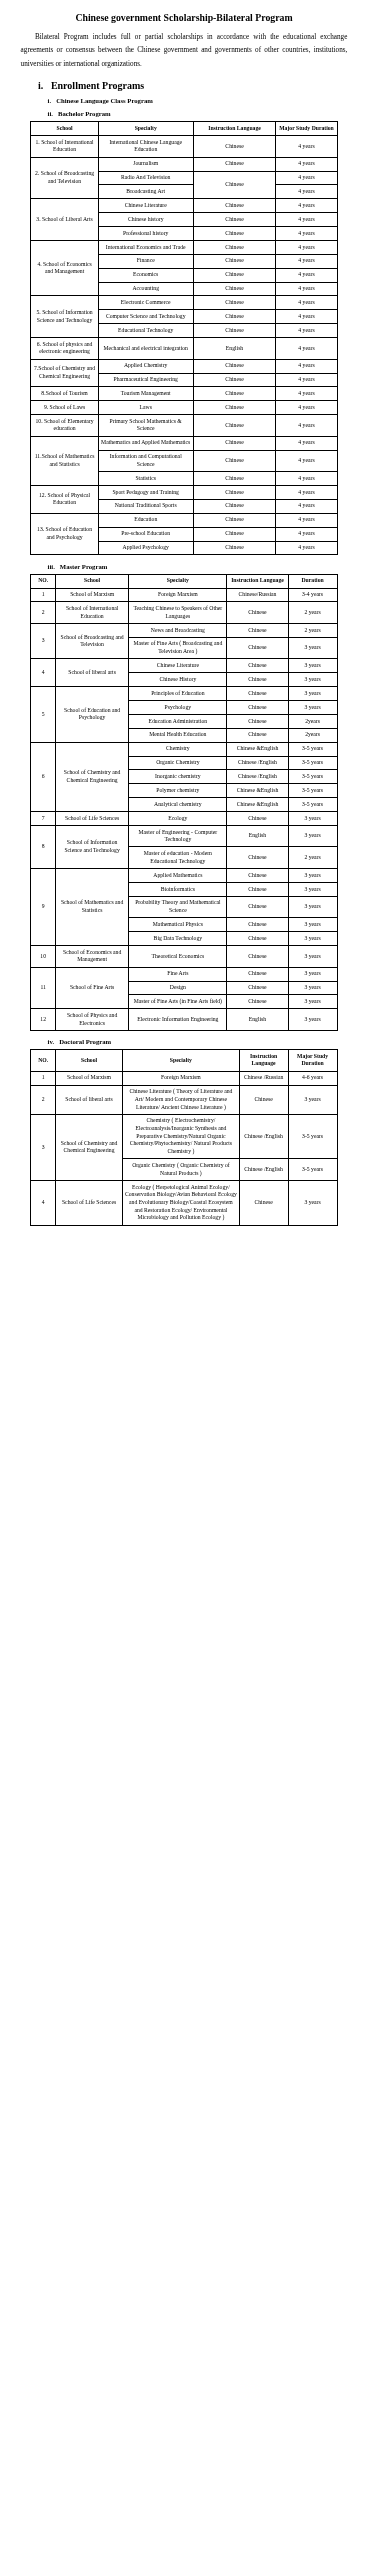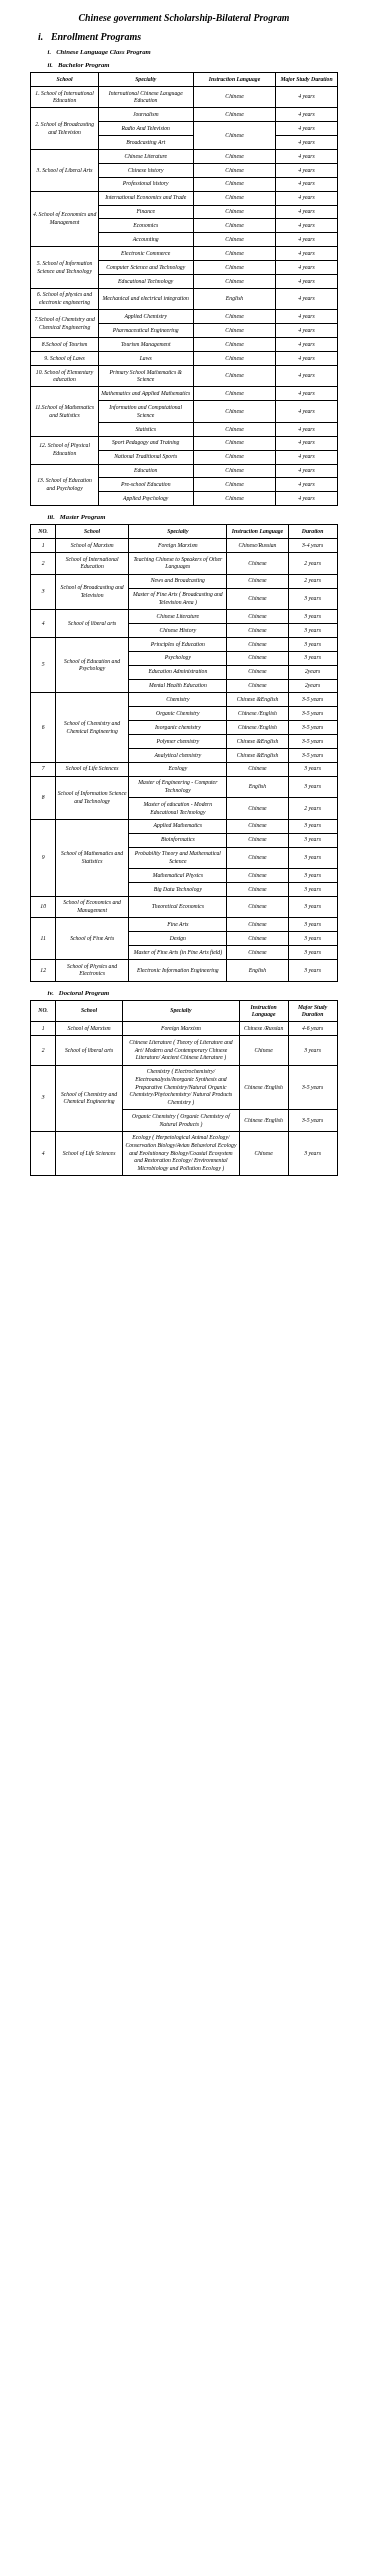--- a/index.html
+++ b/index.html
@@ -1,33 +1,34 @@
 <!DOCTYPE html>
 <html style="font-size:8.2px"><head>
 <meta charset="utf-8">
 <style>
   html,body{margin:0;padding:0;background:#ffffff;}
   body{width:386px;font-family:"Liberation Serif",serif;color:#000;}
-  .page{width:368px;padding:9.3px 20.6px 20.6px 20.6px;box-sizing:border-box;font-style:italic;}
+  .page{width:368px;padding:9.3px 20.6px 20.6px 20.6px;box-sizing:border-box;}
   h1.title{font-size:9.8px;font-weight:bold;text-align:center;margin:3.1px 0 7.2px 0;}
   p.intro{font-size:7.2px;line-height:1.9;text-align:justify;text-indent:14.4px;margin:0 0 8.2px 0;}
   .lvl1{font-size:10px;font-weight:bold;margin:7.2px 0 4.1px 17.5px;}
   .lvl2{font-size:6.7px;font-weight:bold;margin:6.2px 0 4.1px 27px;}
   table{border-collapse:collapse;width:100%;margin:3.1px 0 7.2px 0;table-layout:fixed;}
   table.t1{width:94%;margin-left:3%;}
   th,td{border:0.5px solid #000;font-size:5.7px;text-align:center;vertical-align:middle;padding:2.6px 1.5px;line-height:1.35;}
   th{font-weight:bold;}
 </style>
 </head>
 <body>
 
 <div class="page">
 
   <h1 class="title">Chinese government Scholarship-Bilateral Program</h1>
 
+  <p class="intro">Bilateral Program includes full or partial scholarships in accordance with the educational exchange agreements or consensus between the Chinese government and governments of other countries, institutions, universities or international organizations.</p>
 
   <div class="lvl1">i.&nbsp;&nbsp;&nbsp;<span>Enrollment Programs</span></div>
 
   <div class="lvl2">i.&nbsp;&nbsp;&nbsp;<span>Chinese Language Class Program</span></div>
 
   <div class="lvl2">ii.&nbsp;&nbsp;&nbsp;<span>Bachelor Program</span></div>
 
   <table class="t1">
     <colgroup>
         <col style="width:22%">

